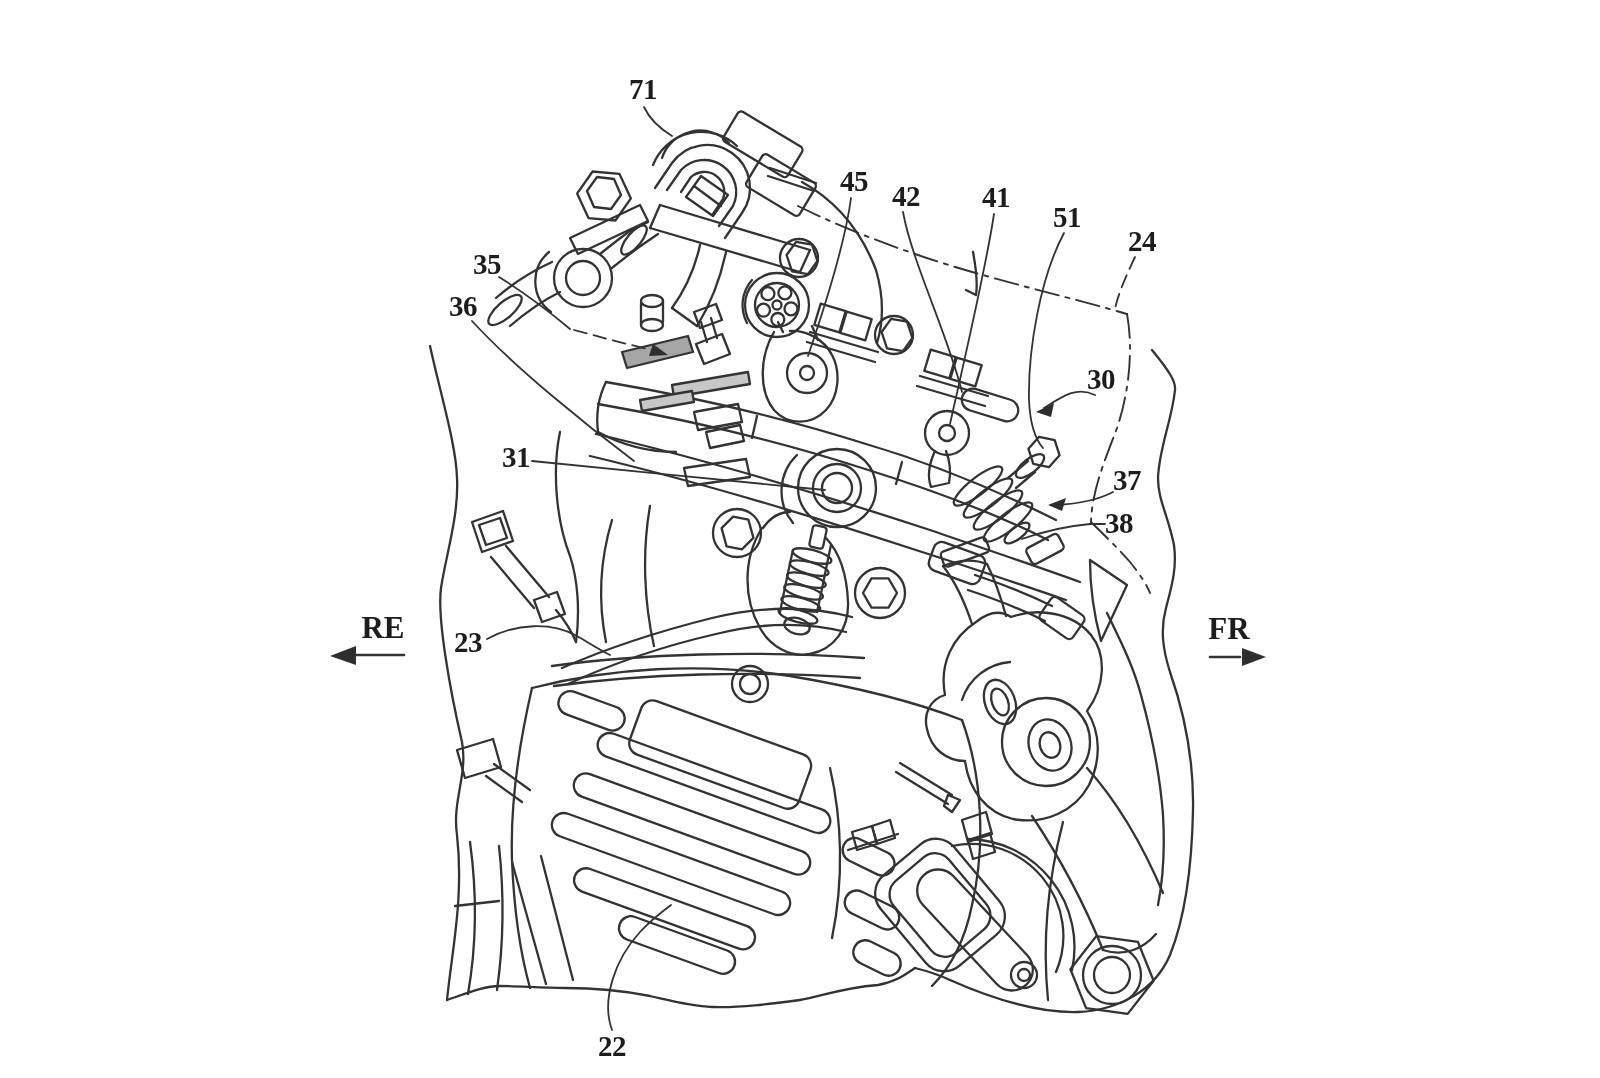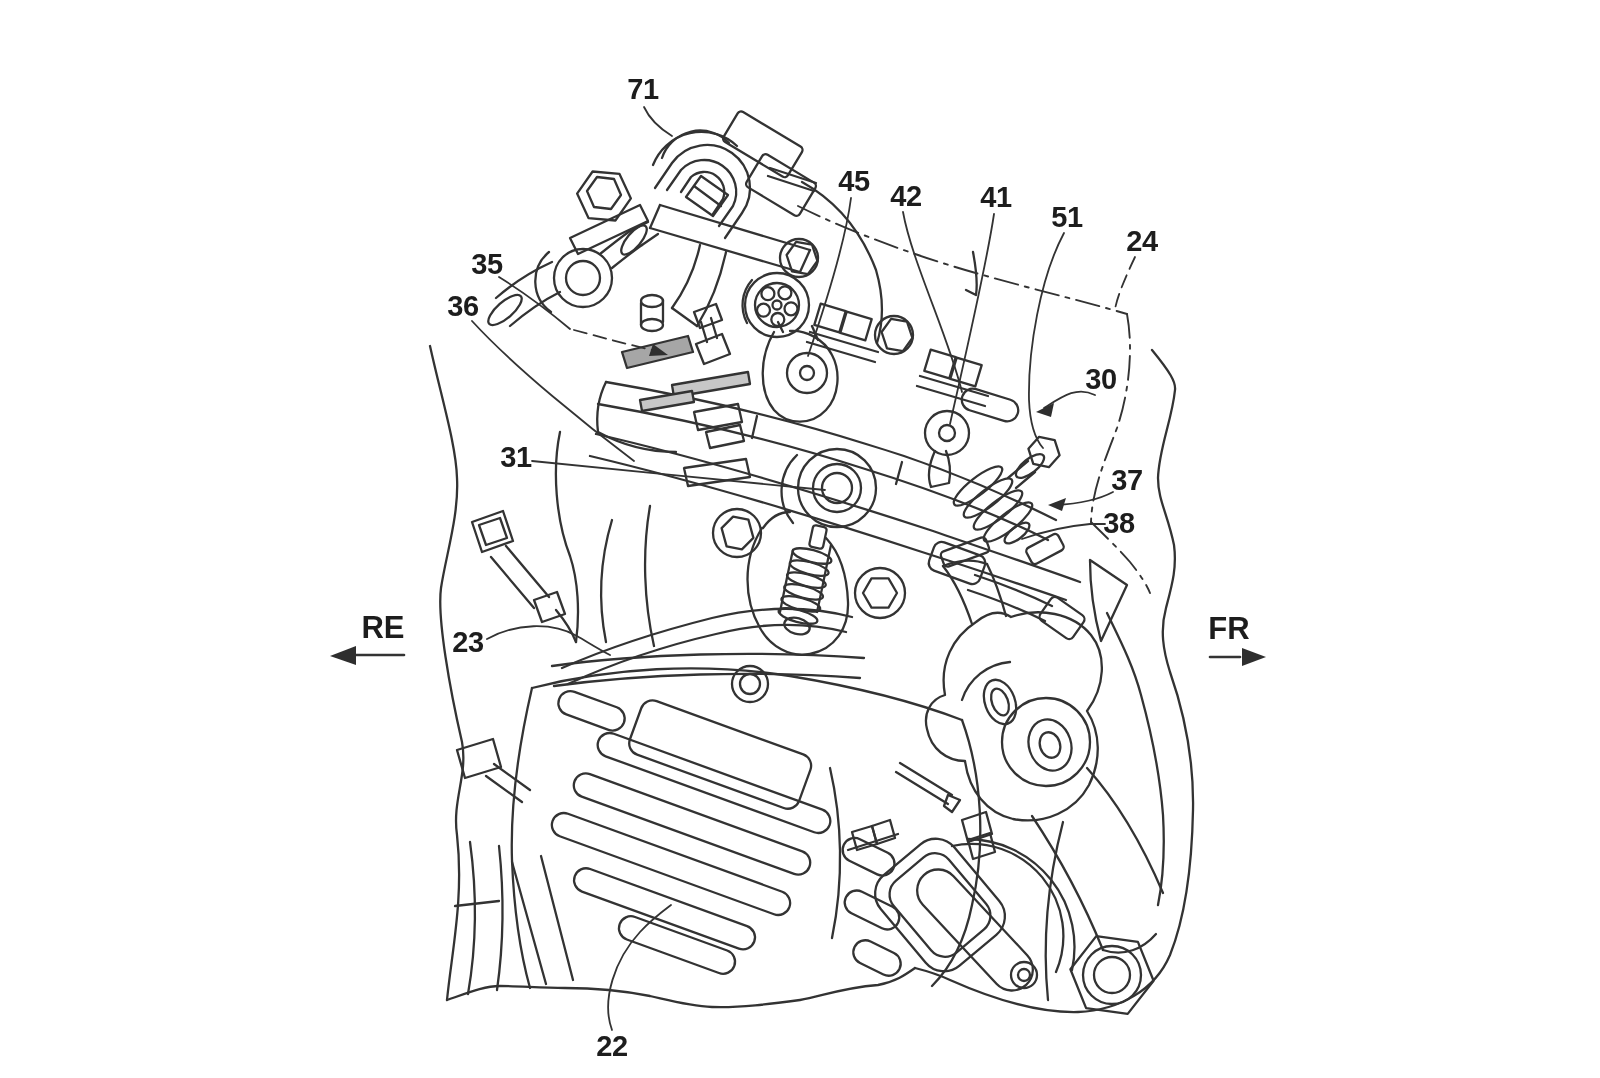--- a/index.html
+++ b/index.html
@@ -1,17 +1,17 @@
 <!DOCTYPE html>
 <html><head>
 <meta charset="utf-8">
 <style>
   html,body{margin:0;padding:0;background:#ffffff;}
   .stage{position:relative;width:1600px;height:1078px;background:#ffffff;overflow:hidden;
-         font-family:Liberation Sans, sans-serif;}
+         font-family:Liberation Serif, serif;}
   svg{position:absolute;left:0;top:0;}
   .art{stroke:#333333;fill:none;stroke-width:2.3;stroke-linecap:round;stroke-linejoin:round;}
   .fine{stroke-width:1.9;}
   .leader{stroke:#333333;fill:none;stroke-width:1.8;stroke-linecap:round;}
   .dashdot{stroke-dasharray:24 7 4 7;}
   .dashed{stroke-dasharray:13 7;}
   .ahead{fill:#2e2e2e;stroke:none;}
   .shade{fill:#c7c7c7;}
   .shade2{fill:#a6a6a6;}
   text.plabel{font-size:29px;font-weight:600;fill:#1d1d1d;letter-spacing:-0.5px;}

